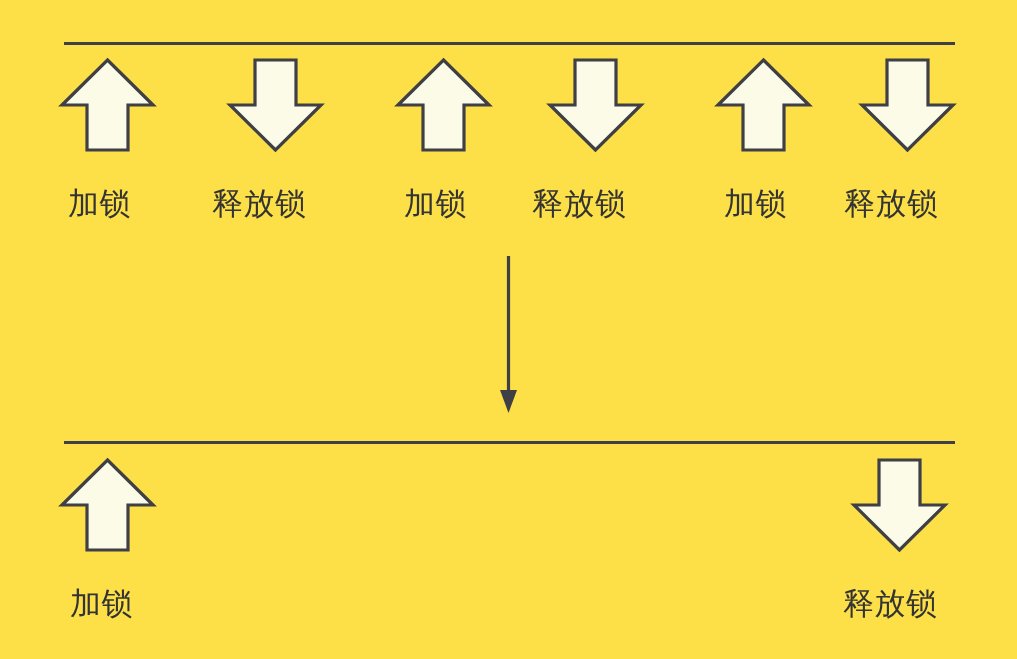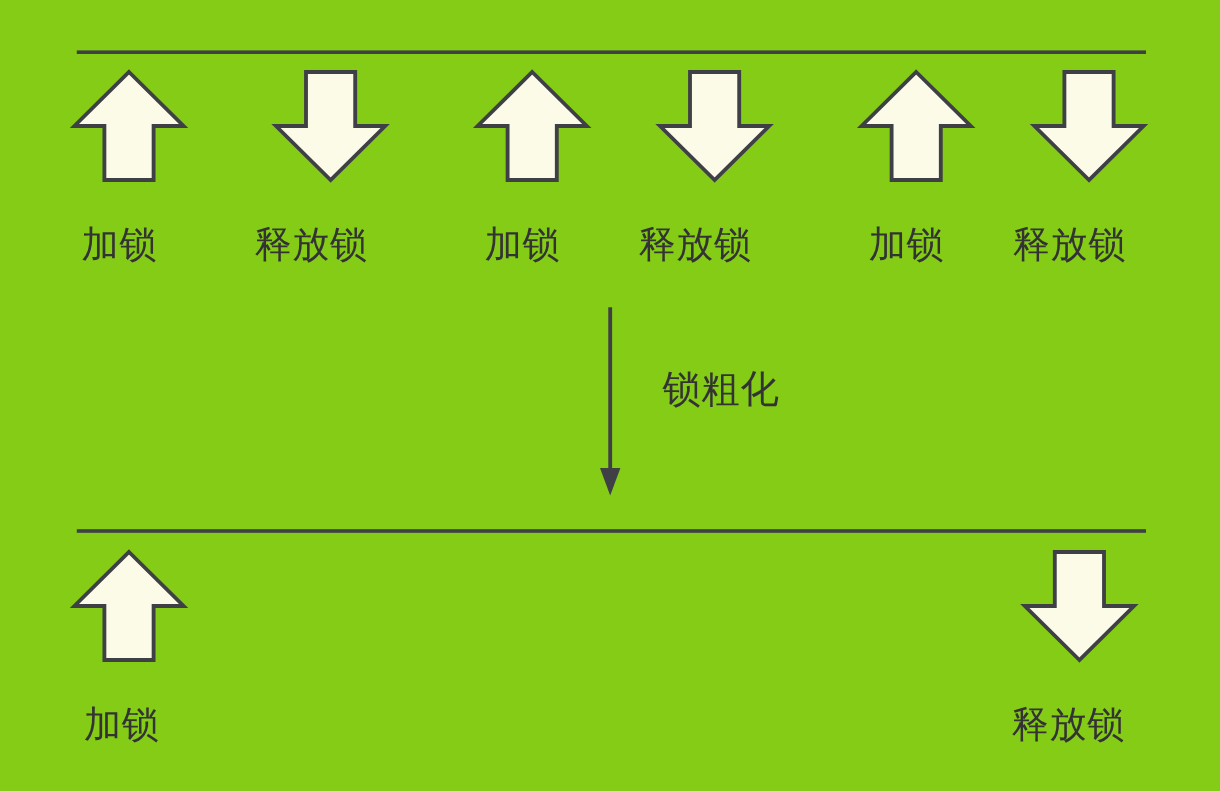--- a/index.html
+++ b/index.html
@@ -8,21 +8,21 @@
     padding: 0;
     background: #ffffff;
   }
   body {
     font-family: "Liberation Sans", "DejaVu Sans", sans-serif;
   }
   #diagram-root {
     position: relative;
     width: 1017px;
     height: 659px;
-    background: #84cc16;
+    background: #fde047;
     overflow: hidden;
   }
   .timeline-rule {
     position: absolute;
     background: #3f3f46;
     height: 3px;
     border-radius: 0;
   }
   .arrow-shape {
     position: absolute;
@@ -119,21 +119,20 @@
 
   <div class="section-group">
 
     <div class="flow-arrow" style="left:497px; top:254px; width:24px; height:162px;">
       <svg width="24" height="162" viewBox="0 0 24 162">
         <line x1="11.5" y1="2" x2="11.5" y2="140" stroke="#3f3f46" stroke-width="3.2"></line>
         <polygon points="11.5,159 3,136 20,136" fill="#3f3f46" stroke="none"></polygon>
       </svg>
     </div>
 
-    <div class="flow-label" style="left:552px; top:308px;">锁粗化</div>
 
   </div>
 
   <div class="section-group">
 
     <div class="timeline-rule" style="left:64px; top:441px; width:891px;"></div>
 
     <div class="arrow-shape" style="left:60px; top:458px; width:95px; height:94px;">
       <svg viewBox="0 0 95 94" preserveAspectRatio="none">
         <polygon points="47.5,2 93,47 68,47 68,92 27,92 27,47 2,47" fill="#FBFBE8" stroke="#3f3f46" stroke-width="3.2" stroke-linejoin="miter"></polygon>

